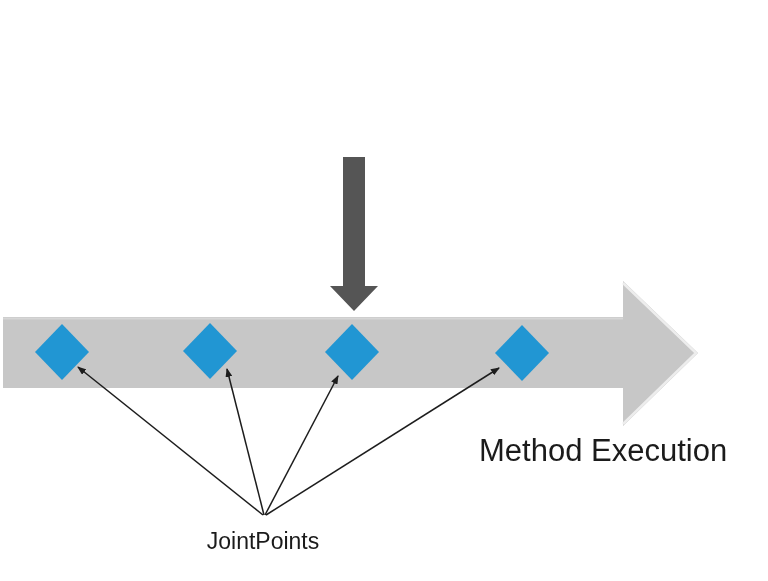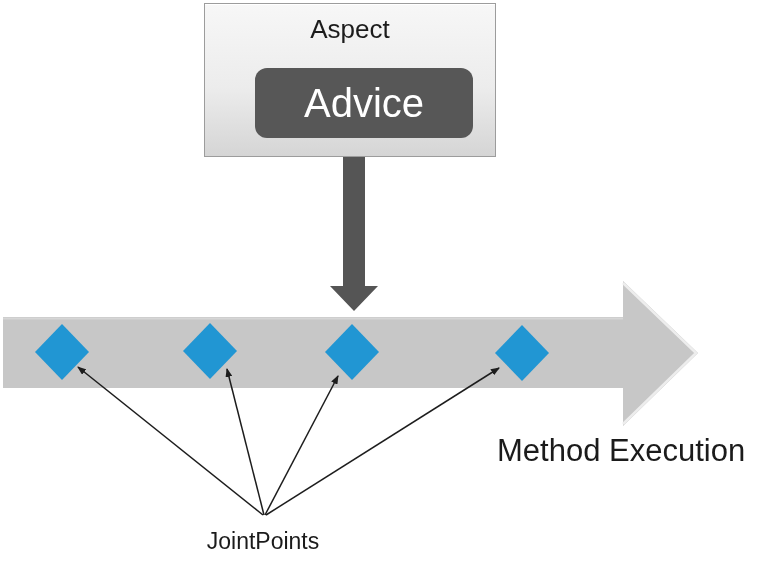--- a/index.html
+++ b/index.html
@@ -55,21 +55,21 @@
     align-items: center;
     justify-content: center;
   }
   .advice-label {
     color: #ffffff;
     font-size: 40px;
     line-height: 1;
   }
   .method-execution-label {
     position: absolute;
-    left: 497px;
+    left: 479px;
     top: 433px;
     font-size: 31px;
     color: #1b1b1b;
     white-space: nowrap;
   }
   .jointpoints-label {
     position: absolute;
     left: 263px;
     top: 528px;
     transform: translateX(-50%);
@@ -103,23 +103,17 @@
     <polygon points="522,325 549,353 522,381 495,353" fill="#2196d3"></polygon>
 
     <g fill="none" stroke-width="1.5" stroke="#1d1d1d">
       <line x1="263" y1="515" x2="78" y2="367" marker-end="url(#fanArrowHead)"></line>
       <line x1="264" y1="515" x2="227" y2="369" marker-end="url(#fanArrowHead)"></line>
       <line x1="265" y1="515" x2="338" y2="376" marker-end="url(#fanArrowHead)"></line>
       <line x1="266" y1="515" x2="499" y2="368" marker-end="url(#fanArrowHead)"></line>
     </g>
   </svg>
 
-  <div class="aspect-box">
-    <div class="aspect-title">Aspect</div>
-    <div class="advice-pill">
-      <span class="advice-label">Advice</span>
-    </div>
-  </div>
 
   <div class="method-execution-label">Method Execution</div>
   <div class="jointpoints-label">JointPoints</div>
 
 </div>
 
 </body></html>

